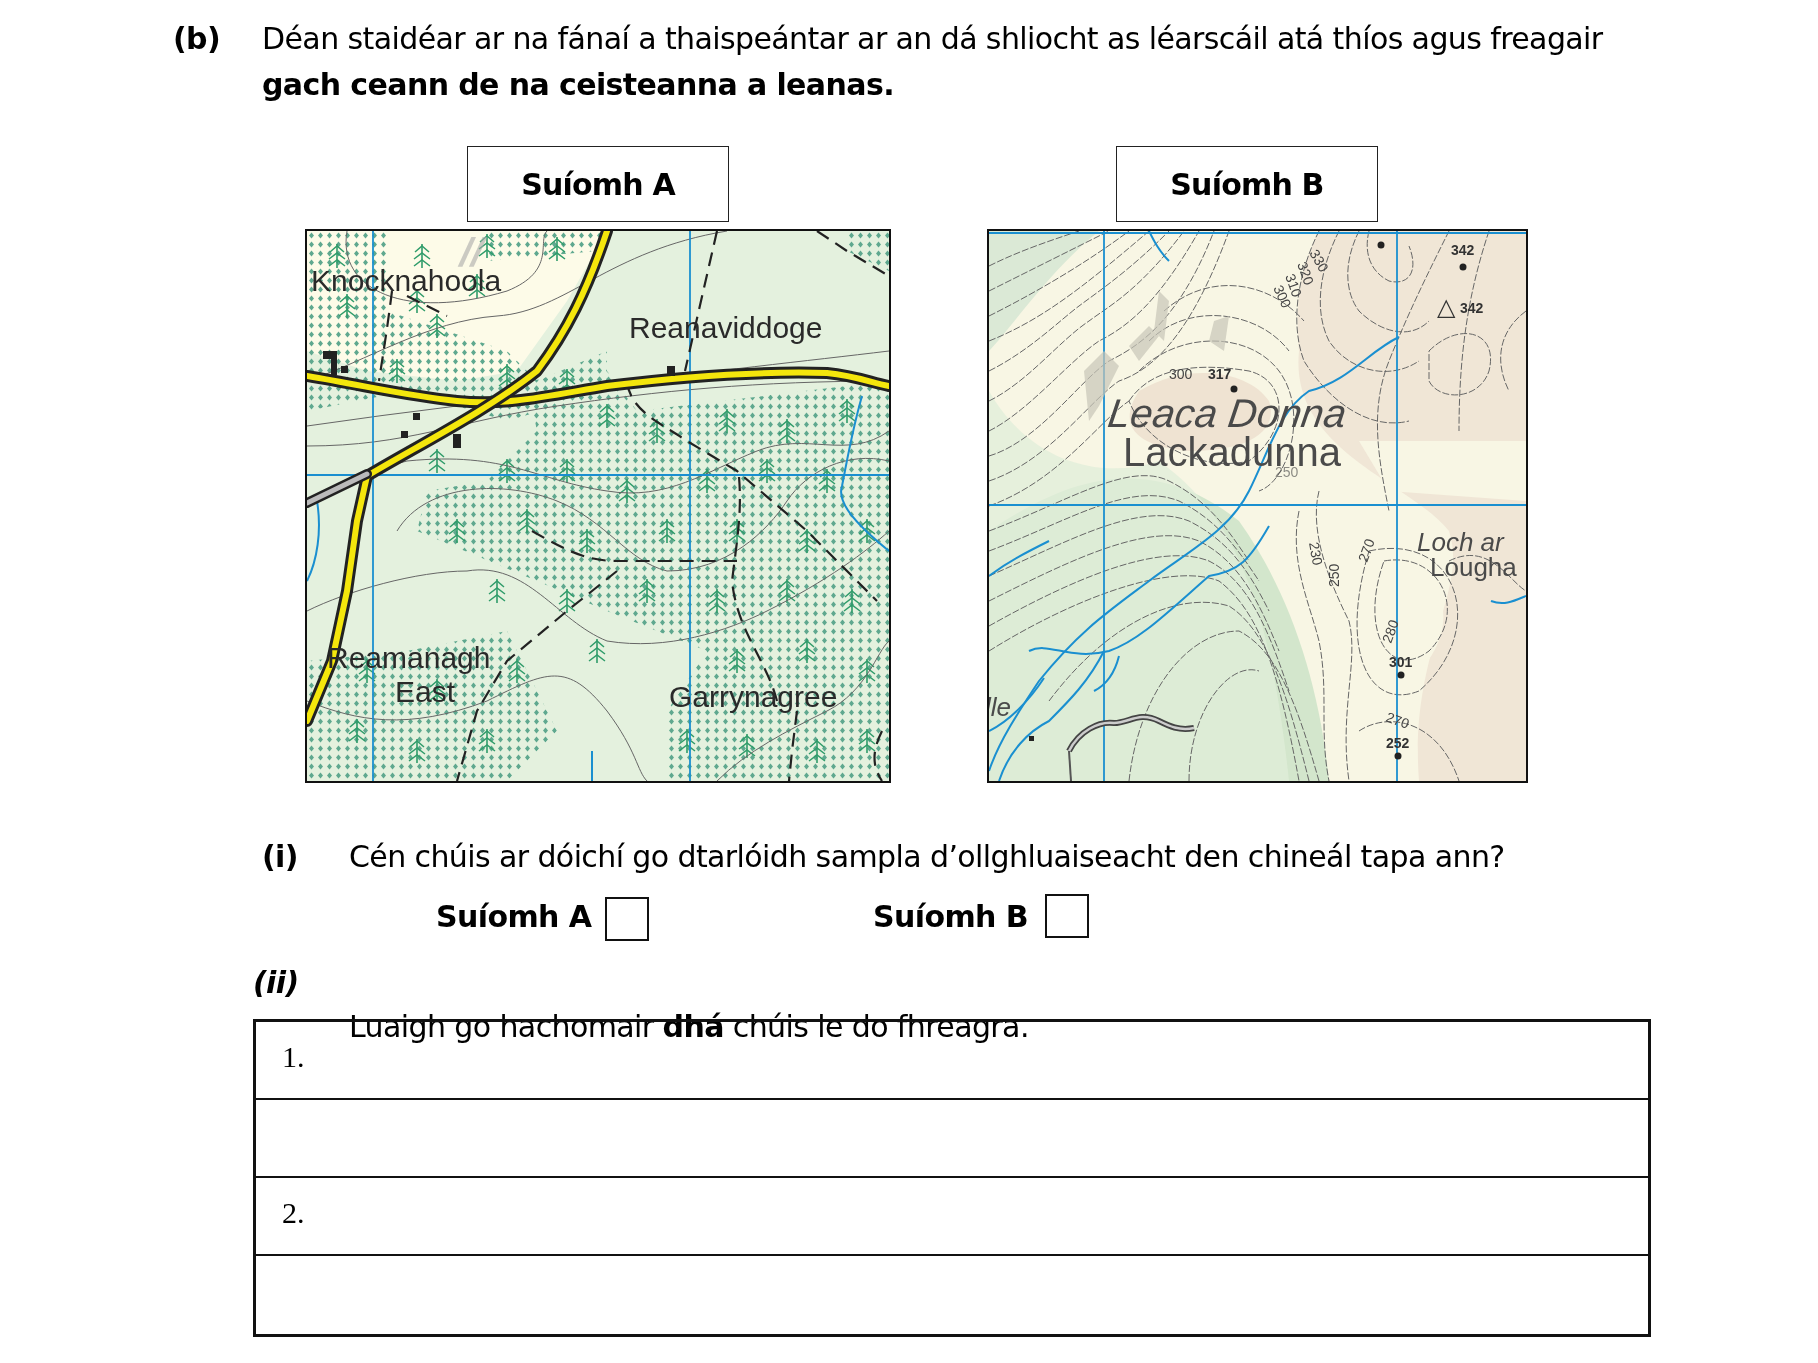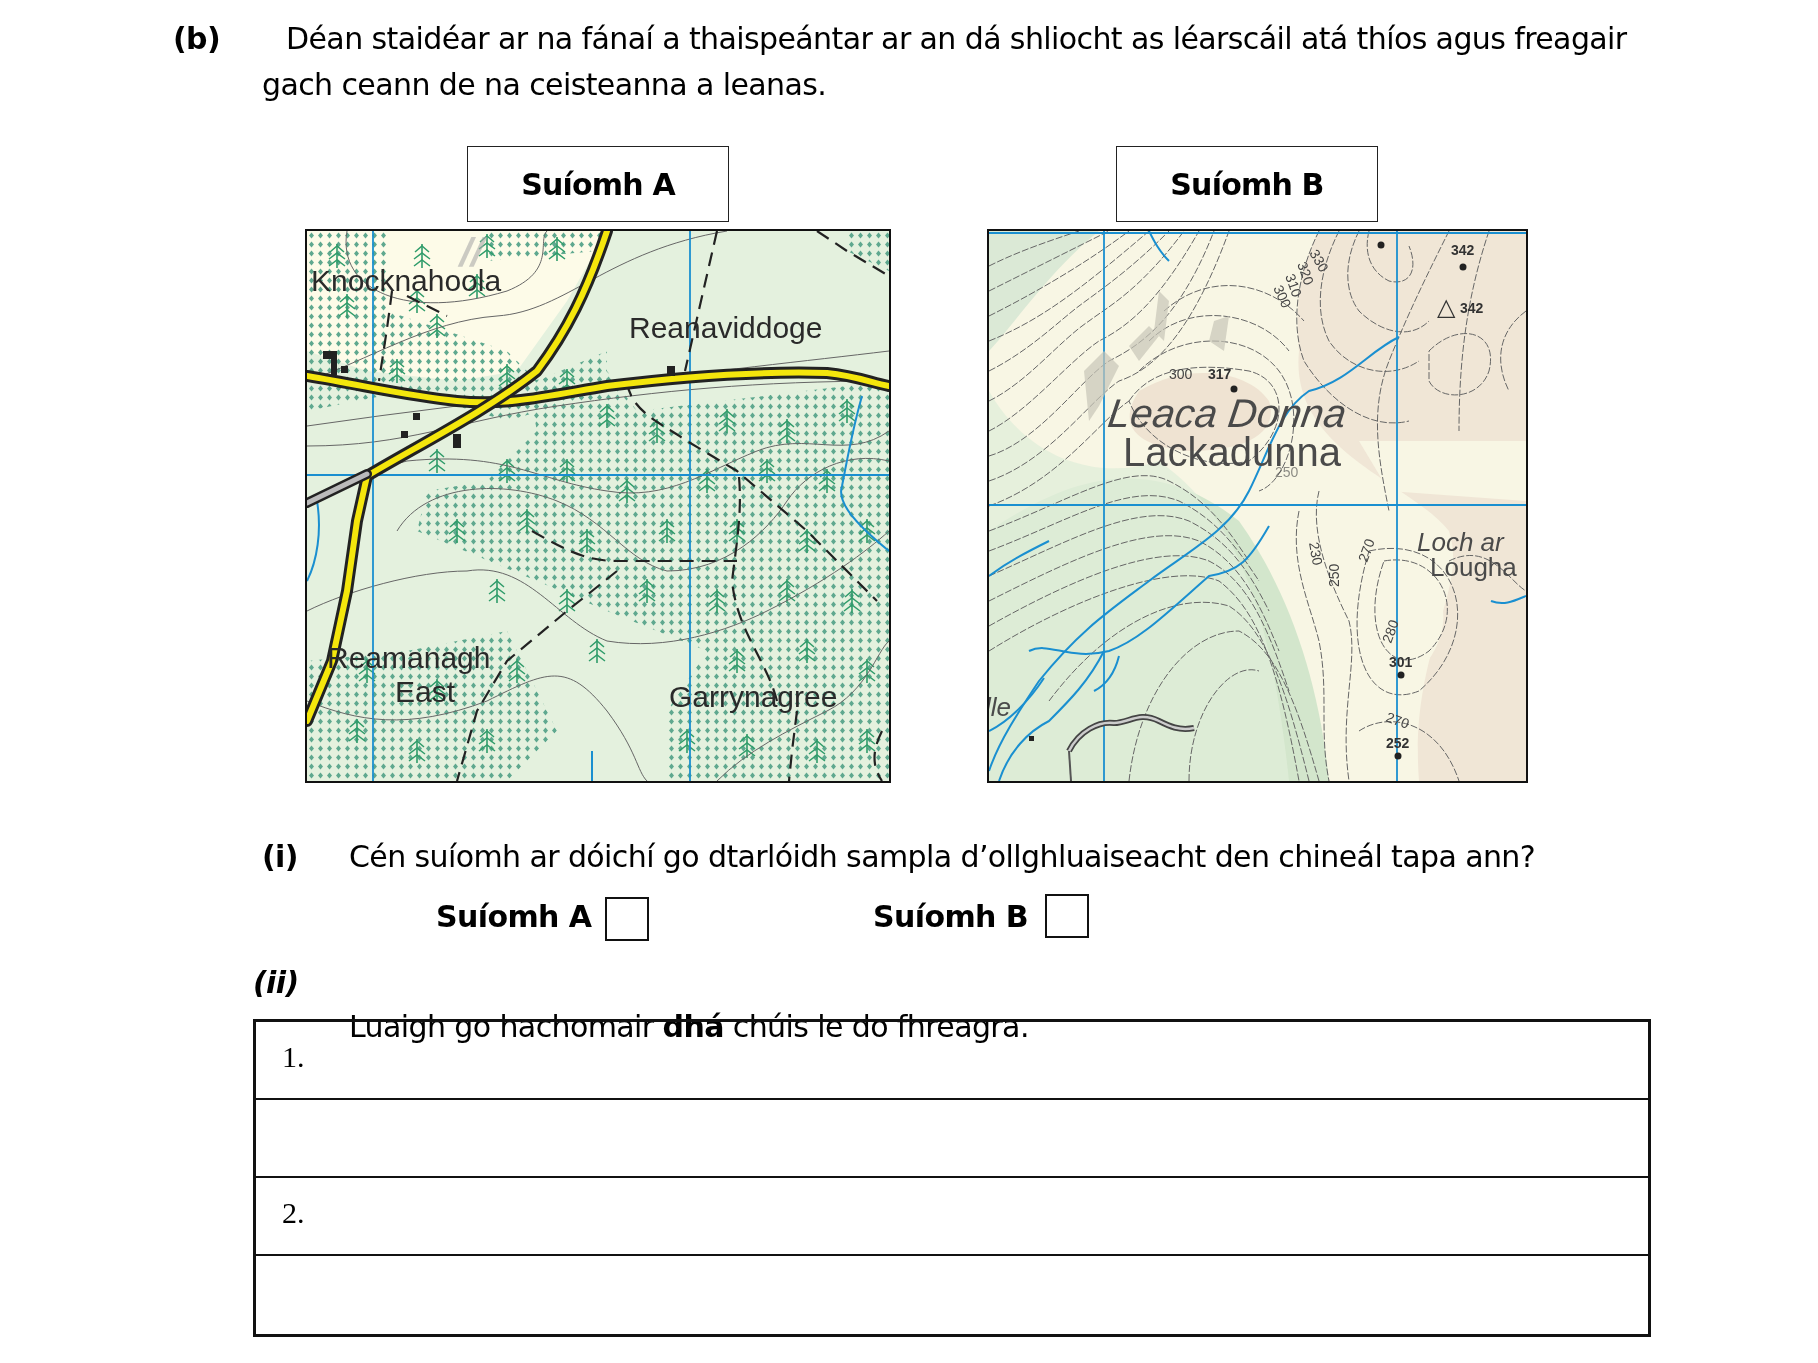--- a/index.html
+++ b/index.html
@@ -16,22 +16,22 @@
   .checkbox { position: absolute; width: 44px; height: 44px; border: 2px solid #111; background: #fff; box-sizing: border-box; }
   .answer-table { position: absolute; left: 253px; top: 1019px; width: 1398px; border: 3px solid #111; box-sizing: border-box; }
   .answer-row { height: 78px; border-bottom: 2px solid #111; box-sizing: border-box; position: relative; }
   .answer-row:last-child { border-bottom: none; }
   .row-num { position: absolute; left: 26px; top: 18px; font-family: "Liberation Serif", serif; font-size: 30px; }
 </style>
 </head>
 <body>
 
 <div class="abs qtext bold" style="left:173px; top:18px;">(b)</div>
-<div class="abs qtext" style="left:262px; top:18px;margin-left:24px;">Déan staidéar ar na fánaí a thaispeántar ar an dá shliocht as léarscáil atá thíos agus freagair</div>
-<div class="abs qtext" style="left:262px; top:64px;">gach ceann de na ceisteanna a leanas.</div>
+<div class="abs qtext" style="left:262px; top:18px;">Déan staidéar ar na fánaí a thaispeántar ar an dá shliocht as léarscáil atá thíos agus freagair</div>
+<div class="abs qtext" style="left:262px; top:64px;font-weight:bold;">gach ceann de na ceisteanna a leanas.</div>
 
 <div class="label-box" style="left:467px; top:146px; width:260px; height:74px;">
   <span>Suíomh A</span>
 </div>
 <div class="label-box" style="left:1116px; top:146px; width:260px; height:74px;">
   <span>Suíomh B</span>
 </div>
 
 <div class="map" style="left:305px; top:229px; width:582px; height:550px; background:#e4f1de;">
   <svg width="582" height="550" viewBox="0 0 582 550">
@@ -294,21 +294,21 @@
       <text x="428" y="320" font-size="26" font-style="italic">Loch ar</text>
       <text x="441" y="345" font-size="26">Lougha</text>
       <text x="-4" y="485" font-size="26" font-style="italic">lle</text>
     </g>
 
     <rect x="40" y="505" width="5" height="5" fill="#222"></rect>
   </svg>
 </div>
 
 <div class="abs qtext bold" style="left:262px; top:836px;">(i)</div>
-<div class="abs qtext" style="left:349px; top:836px;">Cén suíomh ar dóichí go dtarlóidh sampla d’ollghluaiseacht den chineál tapa ann?</div>
+<div class="abs qtext" style="left:349px; top:836px;">Cén chúis ar dóichí go dtarlóidh sampla d’ollghluaiseacht den chineál tapa ann?</div>
 
 <div class="abs qtext bold" style="left:436px; top:896px;">Suíomh A</div>
 <div class="checkbox" style="left:605px; top:897px;"></div>
 
 <div class="abs qtext bold" style="left:873px; top:896px;">Suíomh B</div>
 <div class="checkbox" style="left:1045px; top:894px;"></div>
 
 <div class="abs qtext bold" style="left:253px; top:962px;font-style:italic;">(ii)</div>
 <div class="abs qtext" style="left:349px; top:962px;margin-top:44px;">
   <span>Luaigh go hachomair </span><span class="bold">dhá</span><span> chúis le do fhreagra.</span>

